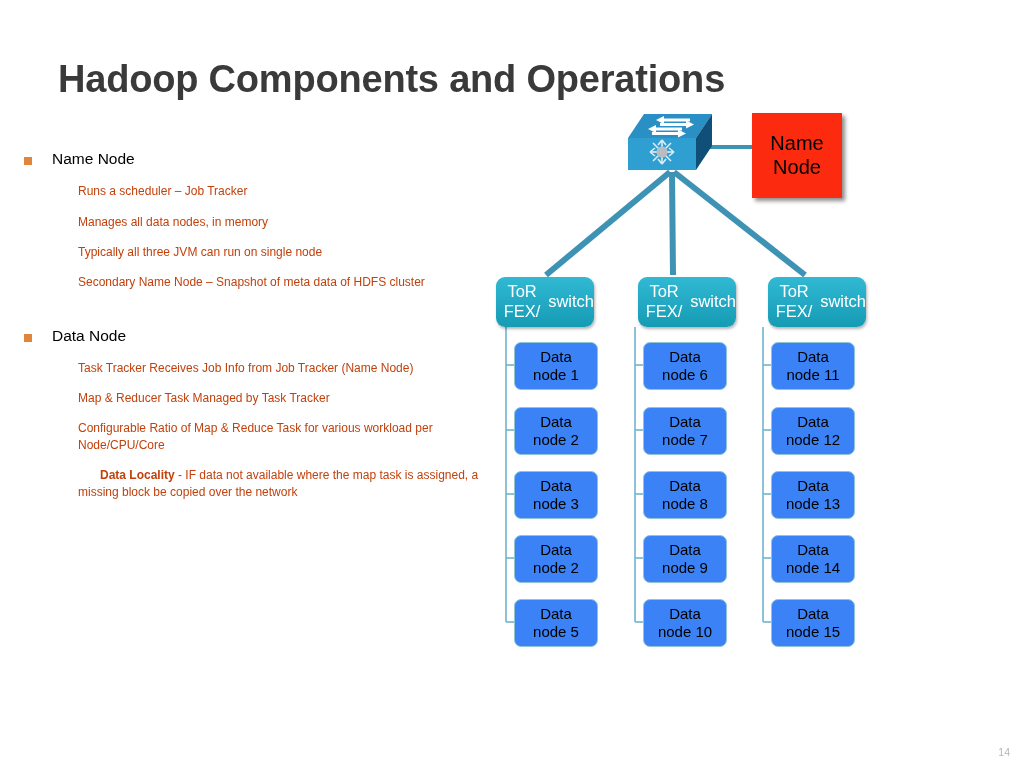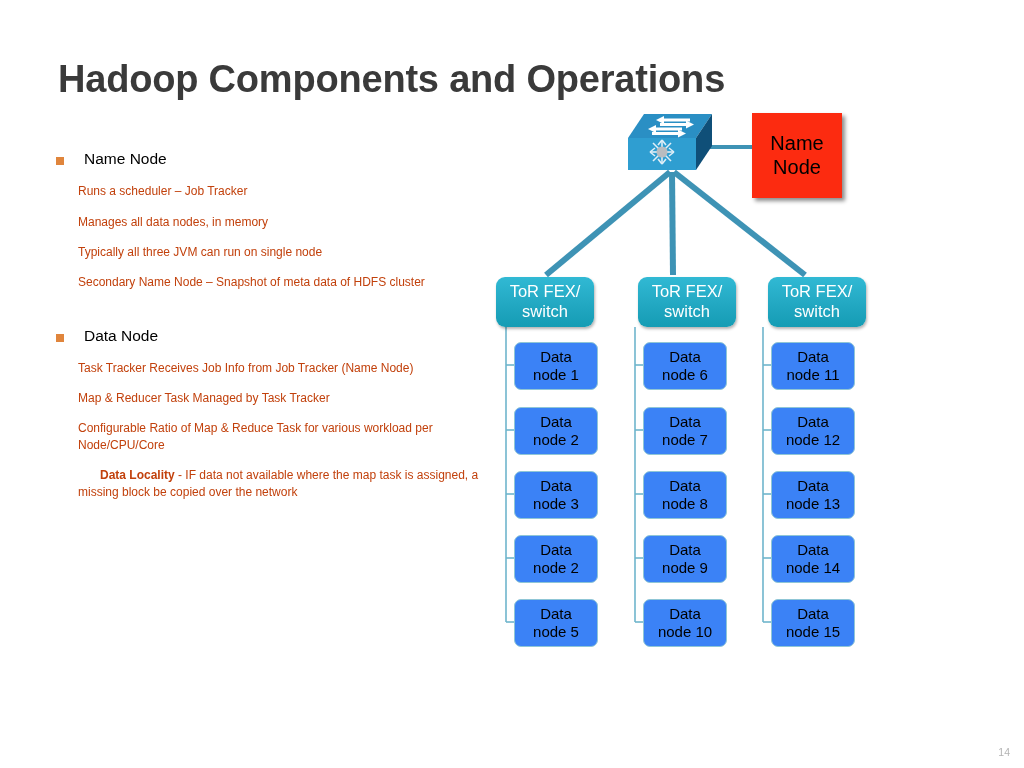--- a/index.html
+++ b/index.html
@@ -33,21 +33,20 @@
   #left-content {
     position: absolute;
     left: 0px;
     top: 148px;
     width: 492px;
   }
   .l1-row {
     display: flex;
     align-items: flex-start;
     margin-bottom: 2px;
-    padding-left: 32px;
   }
   .l1-bullet {
     width: 8px;
     height: 8px;
     background: #e0853c;
     margin-left: 24px;
     margin-right: 0px;
     margin-top: 9px;
     flex: none;
   }
@@ -116,21 +115,21 @@
     position: absolute;
     top: 177px;
     width: 98px;
     height: 50px;
     border-radius: 9px;
     background: linear-gradient(to bottom, #31b9d4 0%, #22a8c2 55%, #159cb4 100%);
     box-shadow: 1px 2px 3px rgba(0,0,0,0.30);
     color: #ffffff;
     font-size: 16.5px;
     display: flex;
-    flex-direction: column;
+    flex-direction: row;
     align-items: center;
     justify-content: center;
     line-height: 1.2;
     text-align: center;
   }
   .tor-col0 { left: 16px; }
   .tor-col1 { left: 158px; }
   .tor-col2 { left: 288px; }
 
   

